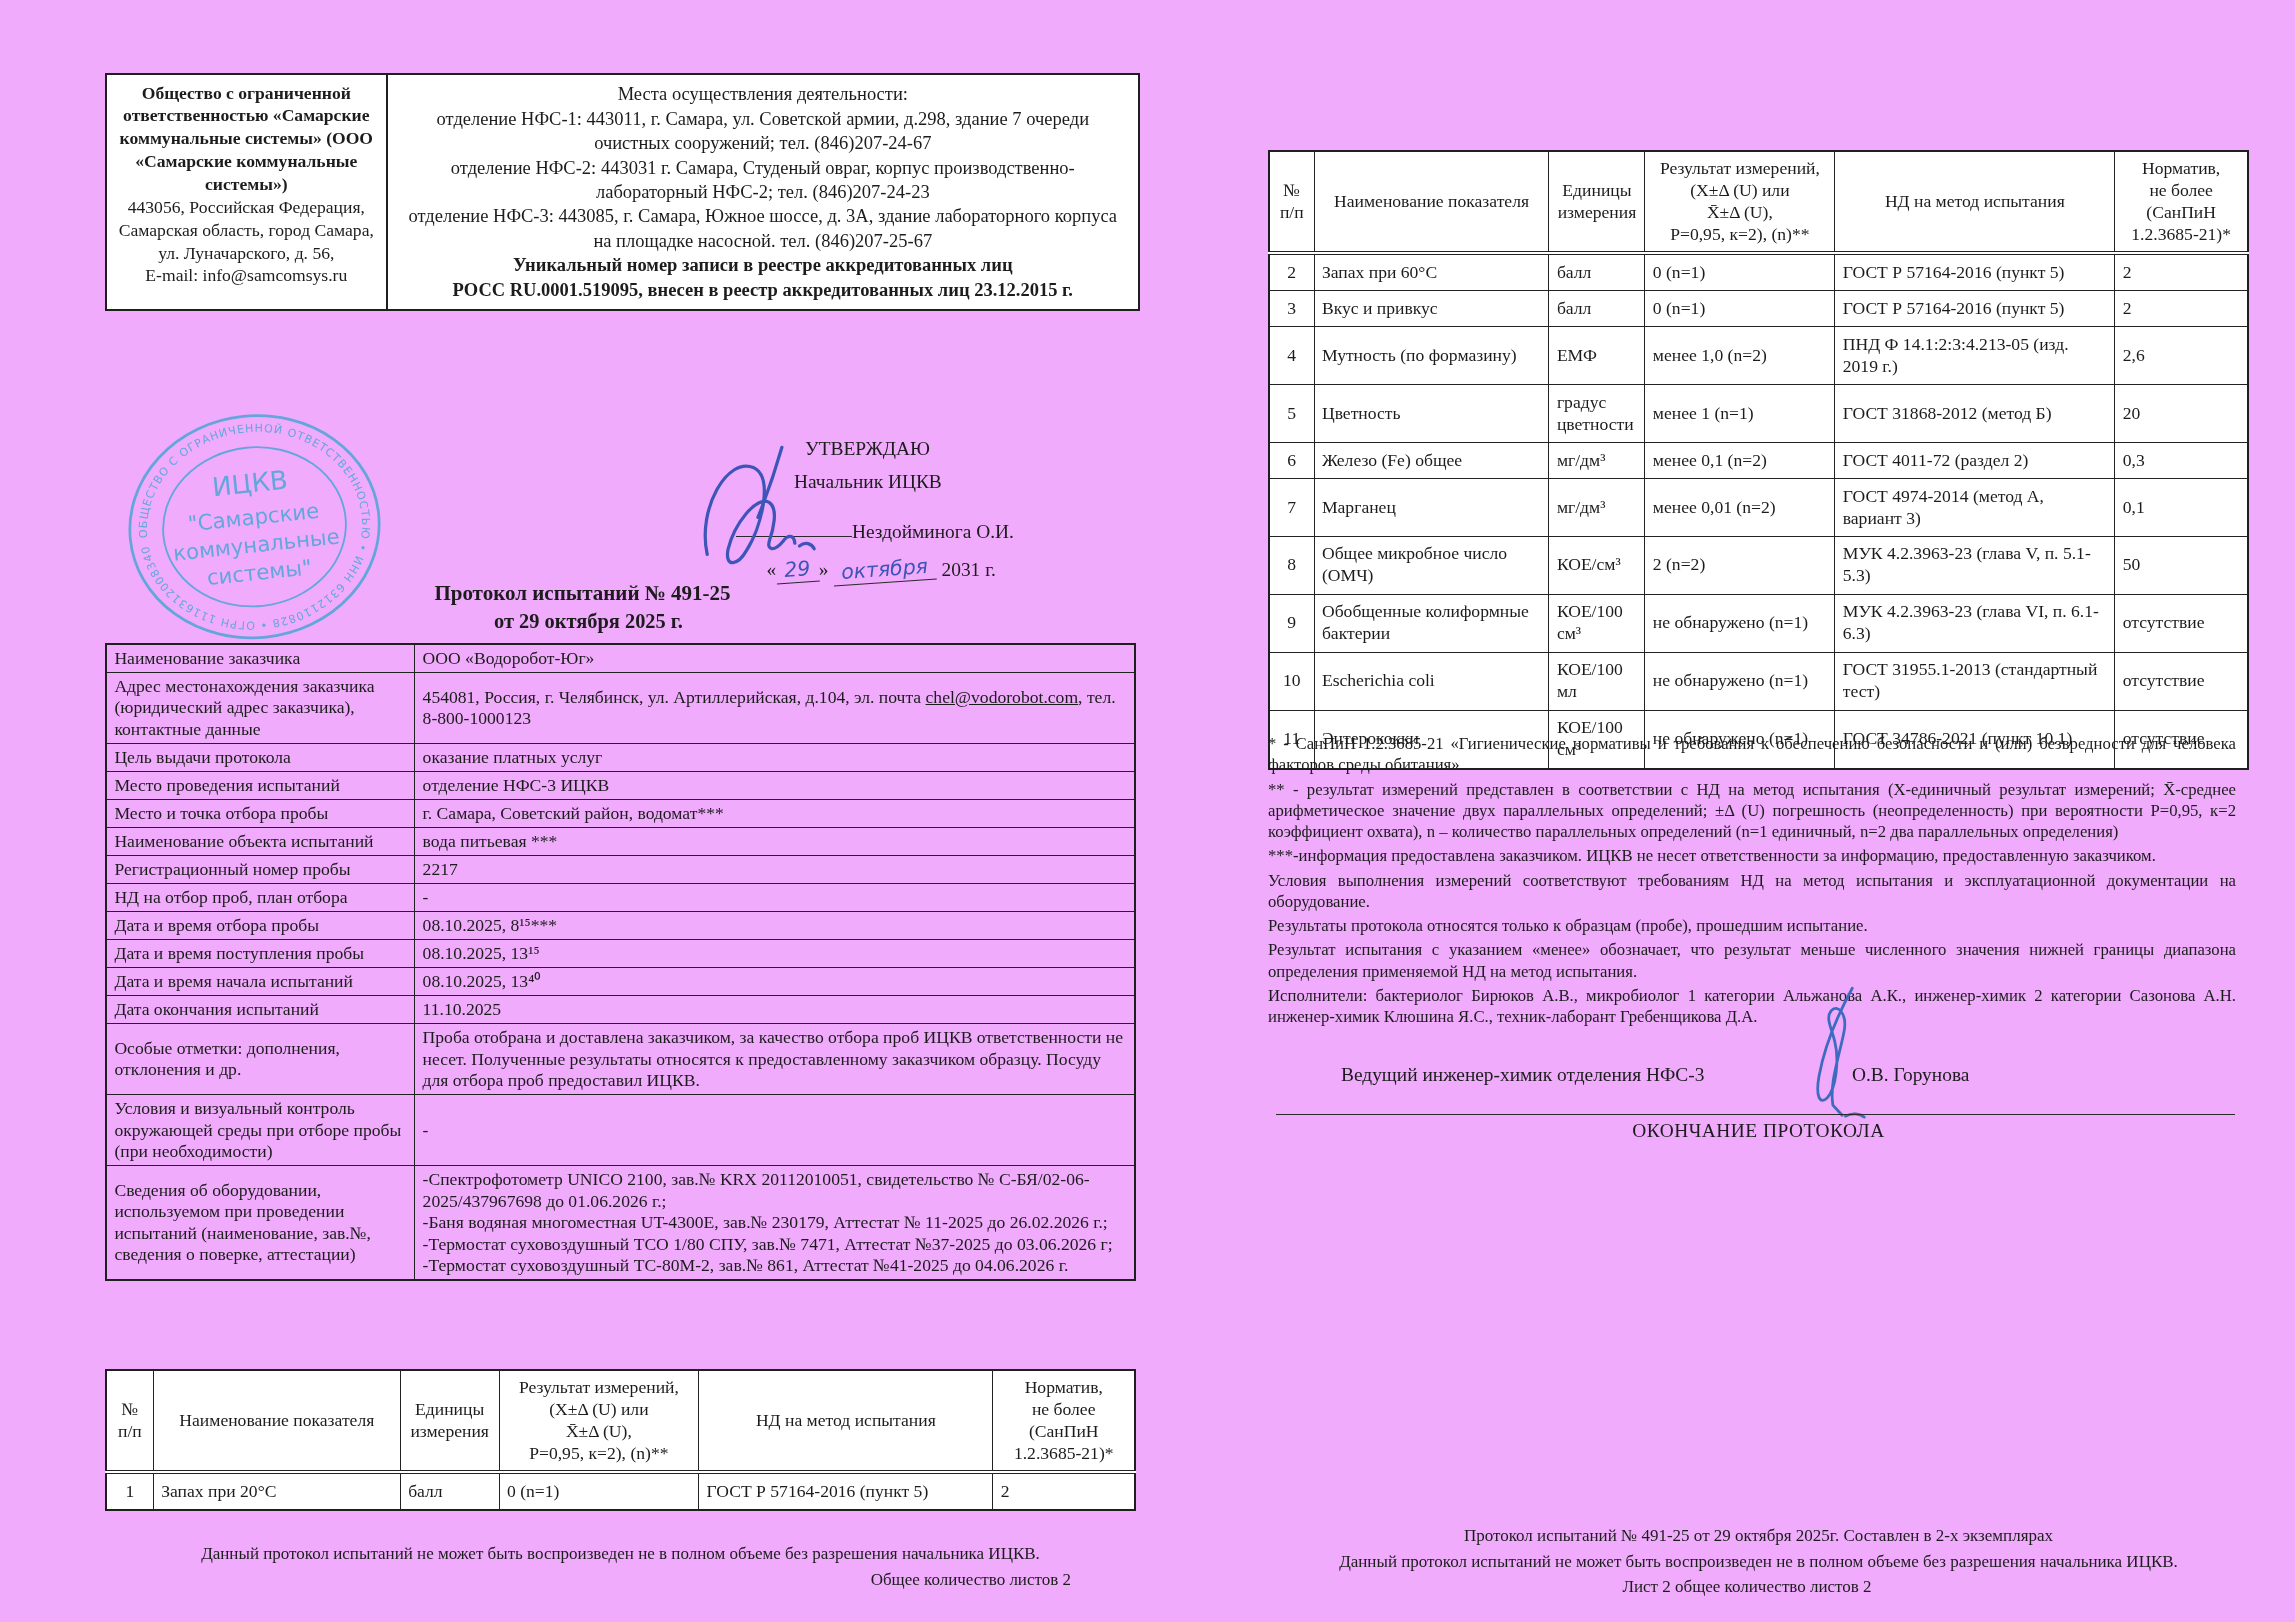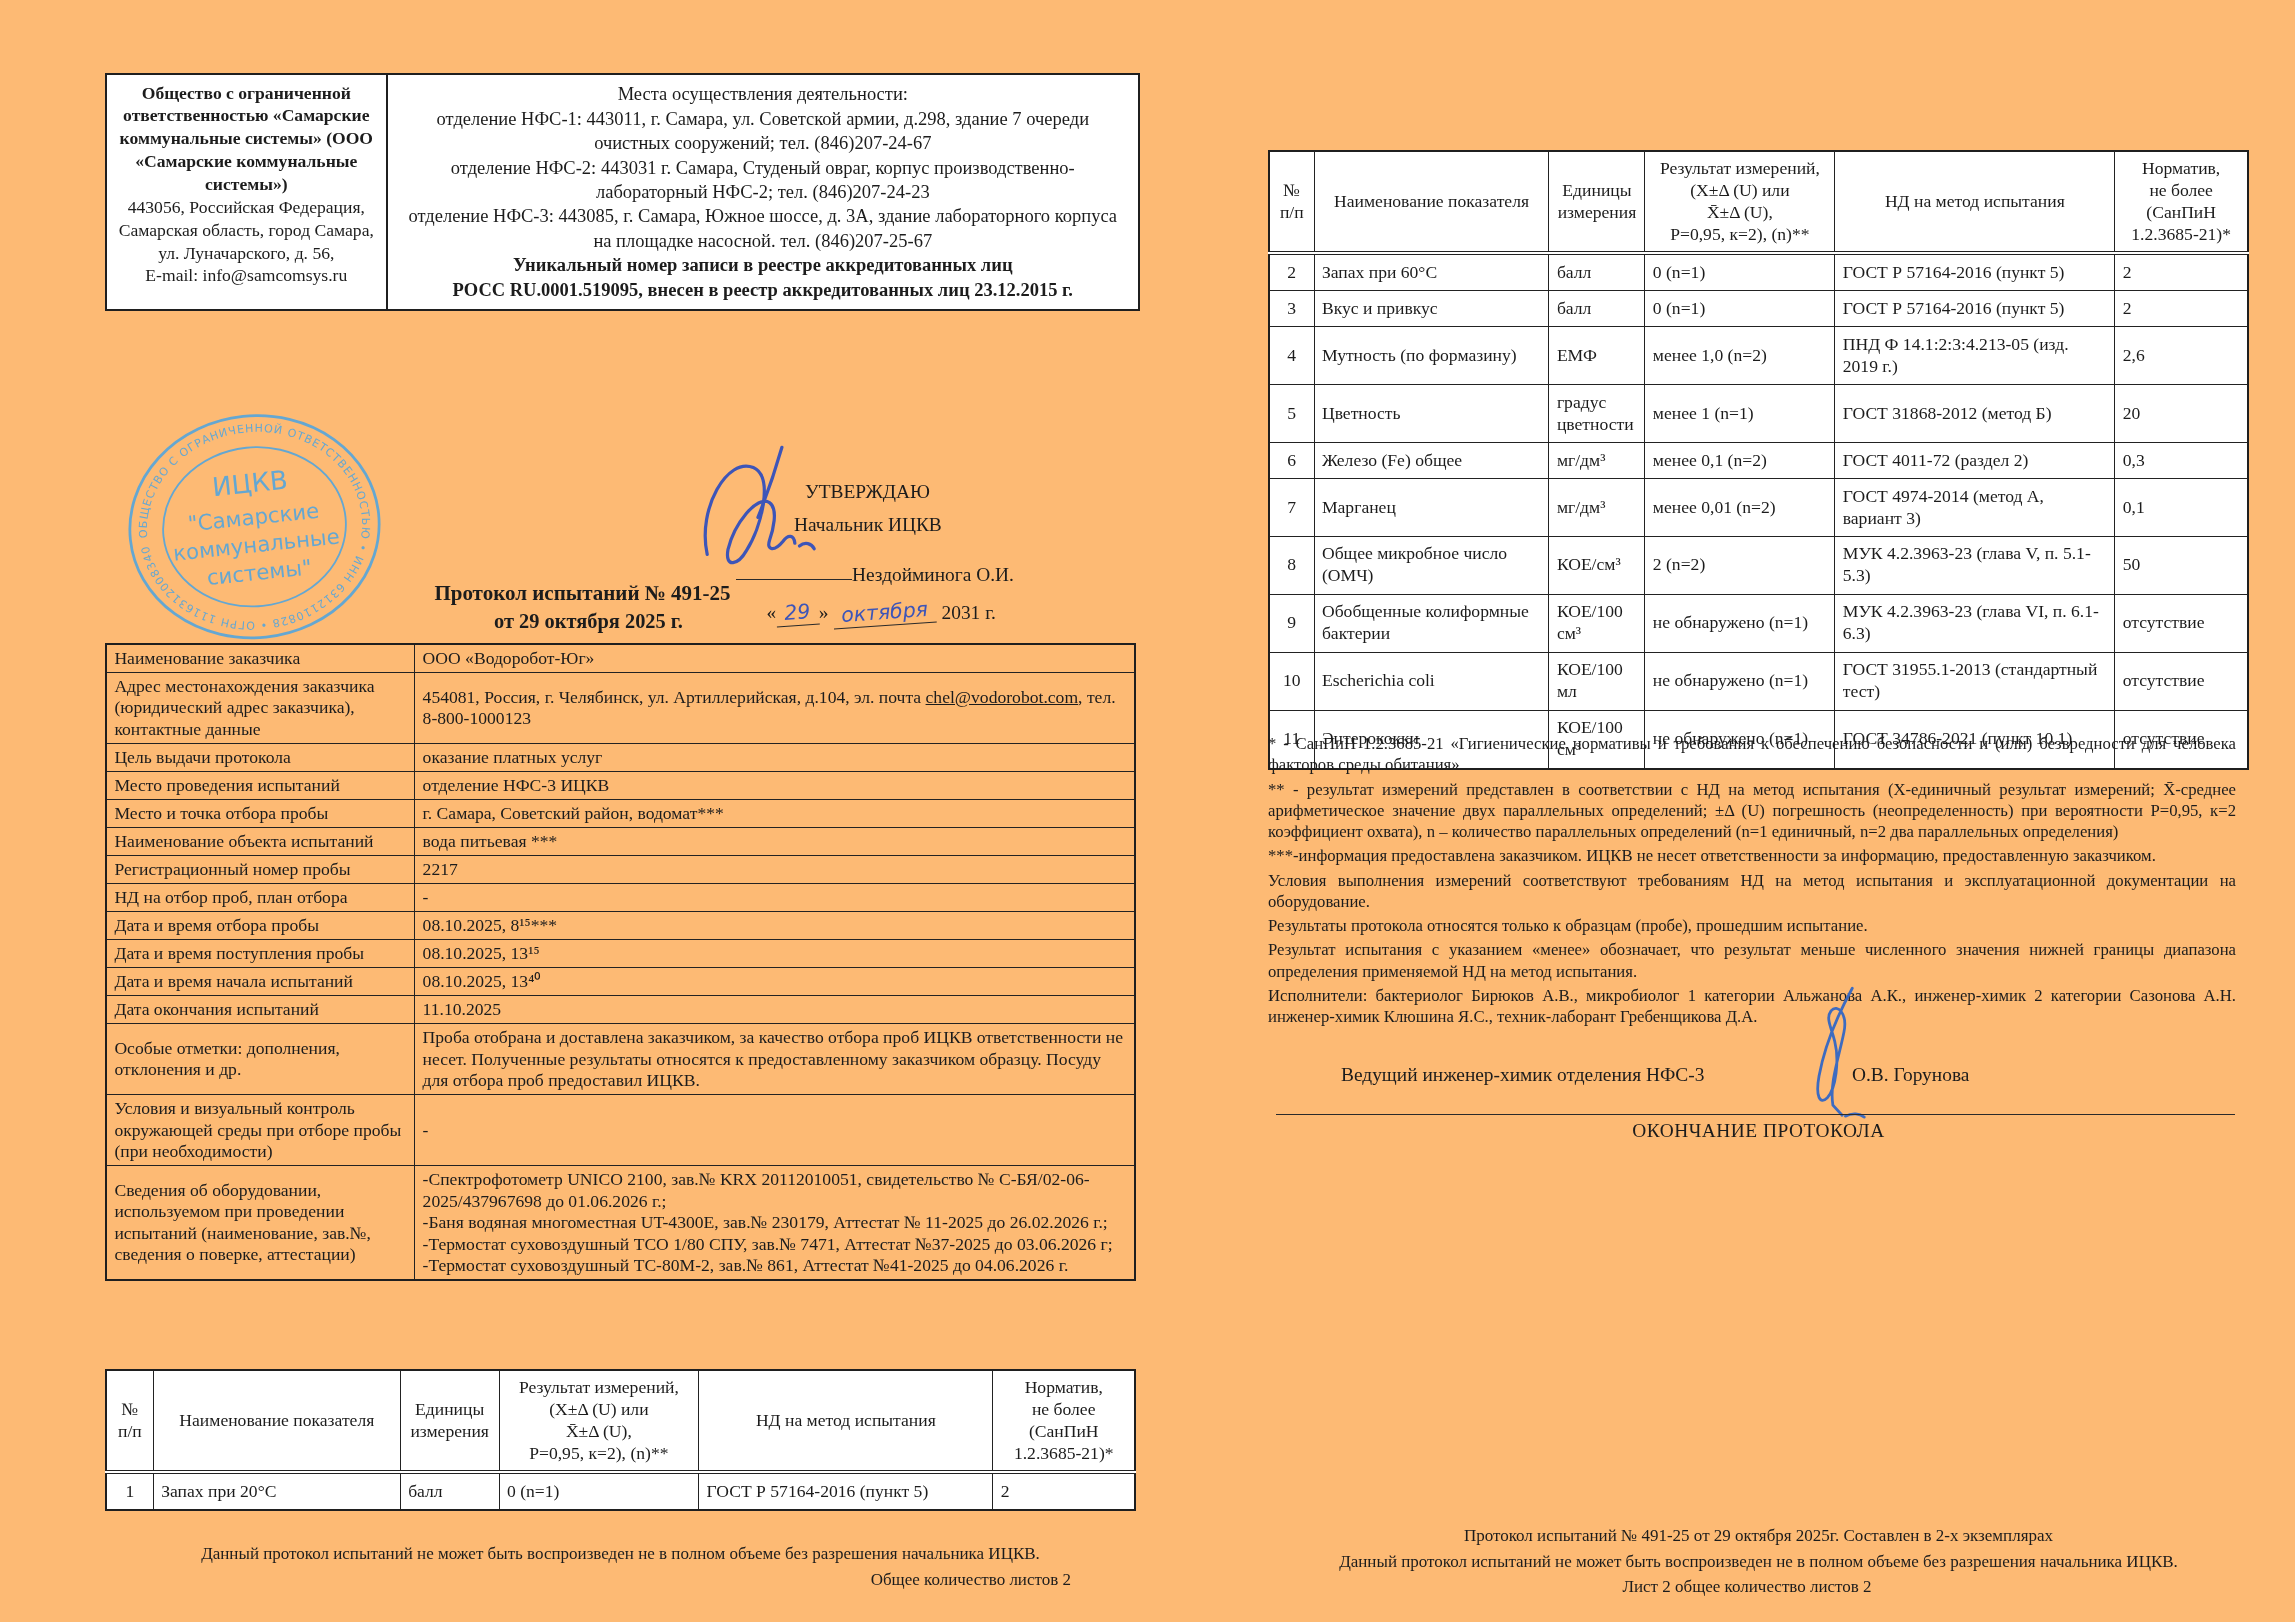--- a/index.html
+++ b/index.html
@@ -1,32 +1,32 @@
 <!DOCTYPE html>
 <html style="font-size:7.4px"><head>
 <meta charset="utf-8">
 <style>
   html,body{margin:0;padding:0;background:#ffffff;}
   body{width:2295px;height:1623px;position:relative;font-family:"Liberation Serif",serif;color:#1c1c1c;overflow:hidden;}
-  #canvas{position:absolute;inset:0;background:#fdba74;}
+  #canvas{position:absolute;inset:0;background:#f0abfc;}
   .abs{position:absolute;}
 
   
   .hdr{left:105px;top:73px;width:1031px;display:flex;border:2.8px solid #1f1f1f;background:#fff;}
   .hdr-left{width:262px;border-right:2.3px solid #1f1f1f;padding:6.5px 8.3px;text-align:center;font-size:17.6px;line-height:1.3;}
   .hdr-left .b{font-weight:bold;}
   .hdr-right{flex:1;padding:7.4px 18.5px;text-align:center;font-size:18.5px;line-height:1.32;}
   .hdr-right .t{font-weight:bold;font-size:19px;}
   .hdr-right .accr{font-weight:bold;}
 
   
   .stamp{left:118px;top:408px;width:273px;height:238px;opacity:.92;}
 
   
-  .approve{left:736px;top:437px;width:398px;font-size:19.4px;line-height:1.2;margin-top:43px;}
+  .approve{left:736px;top:437px;width:398px;font-size:19.4px;line-height:1.2;}
   .approve .l1{margin-left:69px;}
   .approve .l2{margin-left:58px;margin-top:10.2px;}
   .approve .l3{margin-top:24px;}
   .approve .l4{margin-left:30.5px;margin-top:14px;}
   .blank{display:inline-block;width:116px;border-bottom:1.4px solid #2a2a2a;height:18.5px;vertical-align:baseline;}
   .hand{color:#3d55b8;font-family:"DejaVu Sans",sans-serif;font-style:italic;font-size:20.4px;display:inline-block;transform:rotate(-4deg);}
   .hand-u{border-bottom:1.4px solid #2a2a2a;padding:0 8.3px 0.9px 8.3px;}
   .sig1{left:684px;top:439px;width:194px;height:143px;}
   .sig2{left:1783px;top:981px;width:97px;height:153px;}
 

